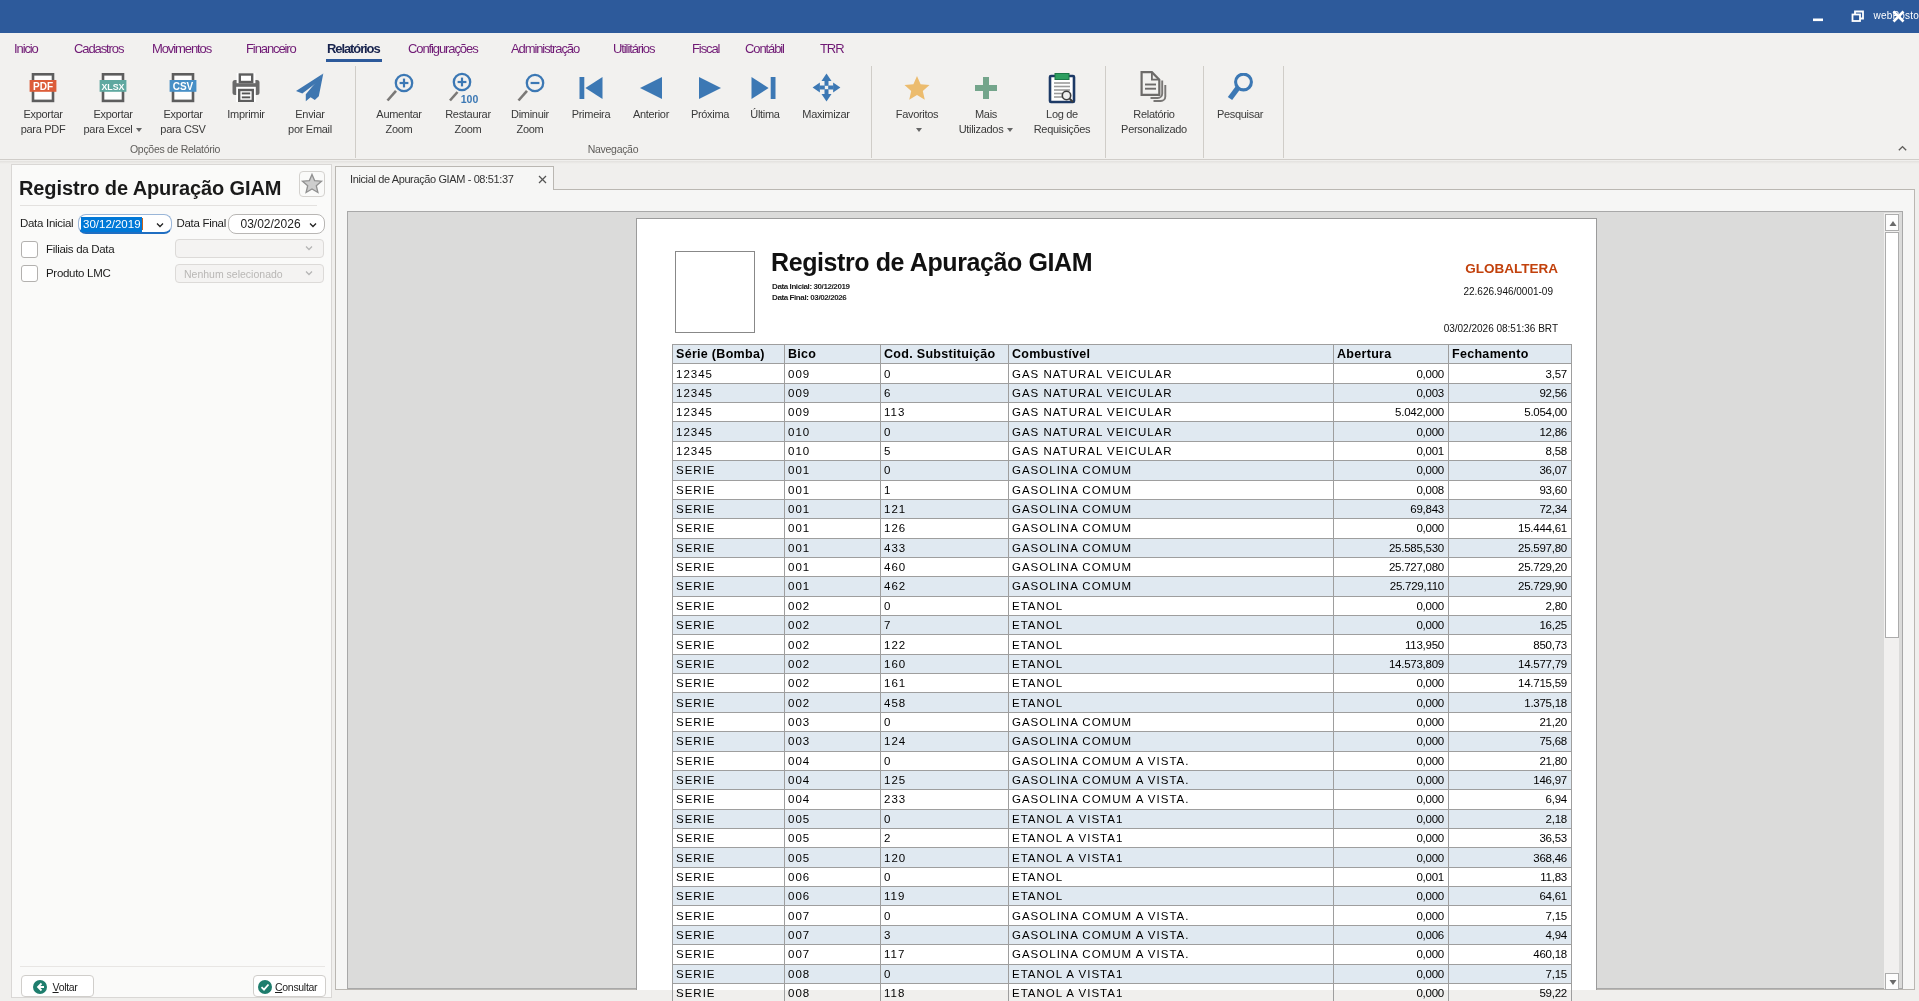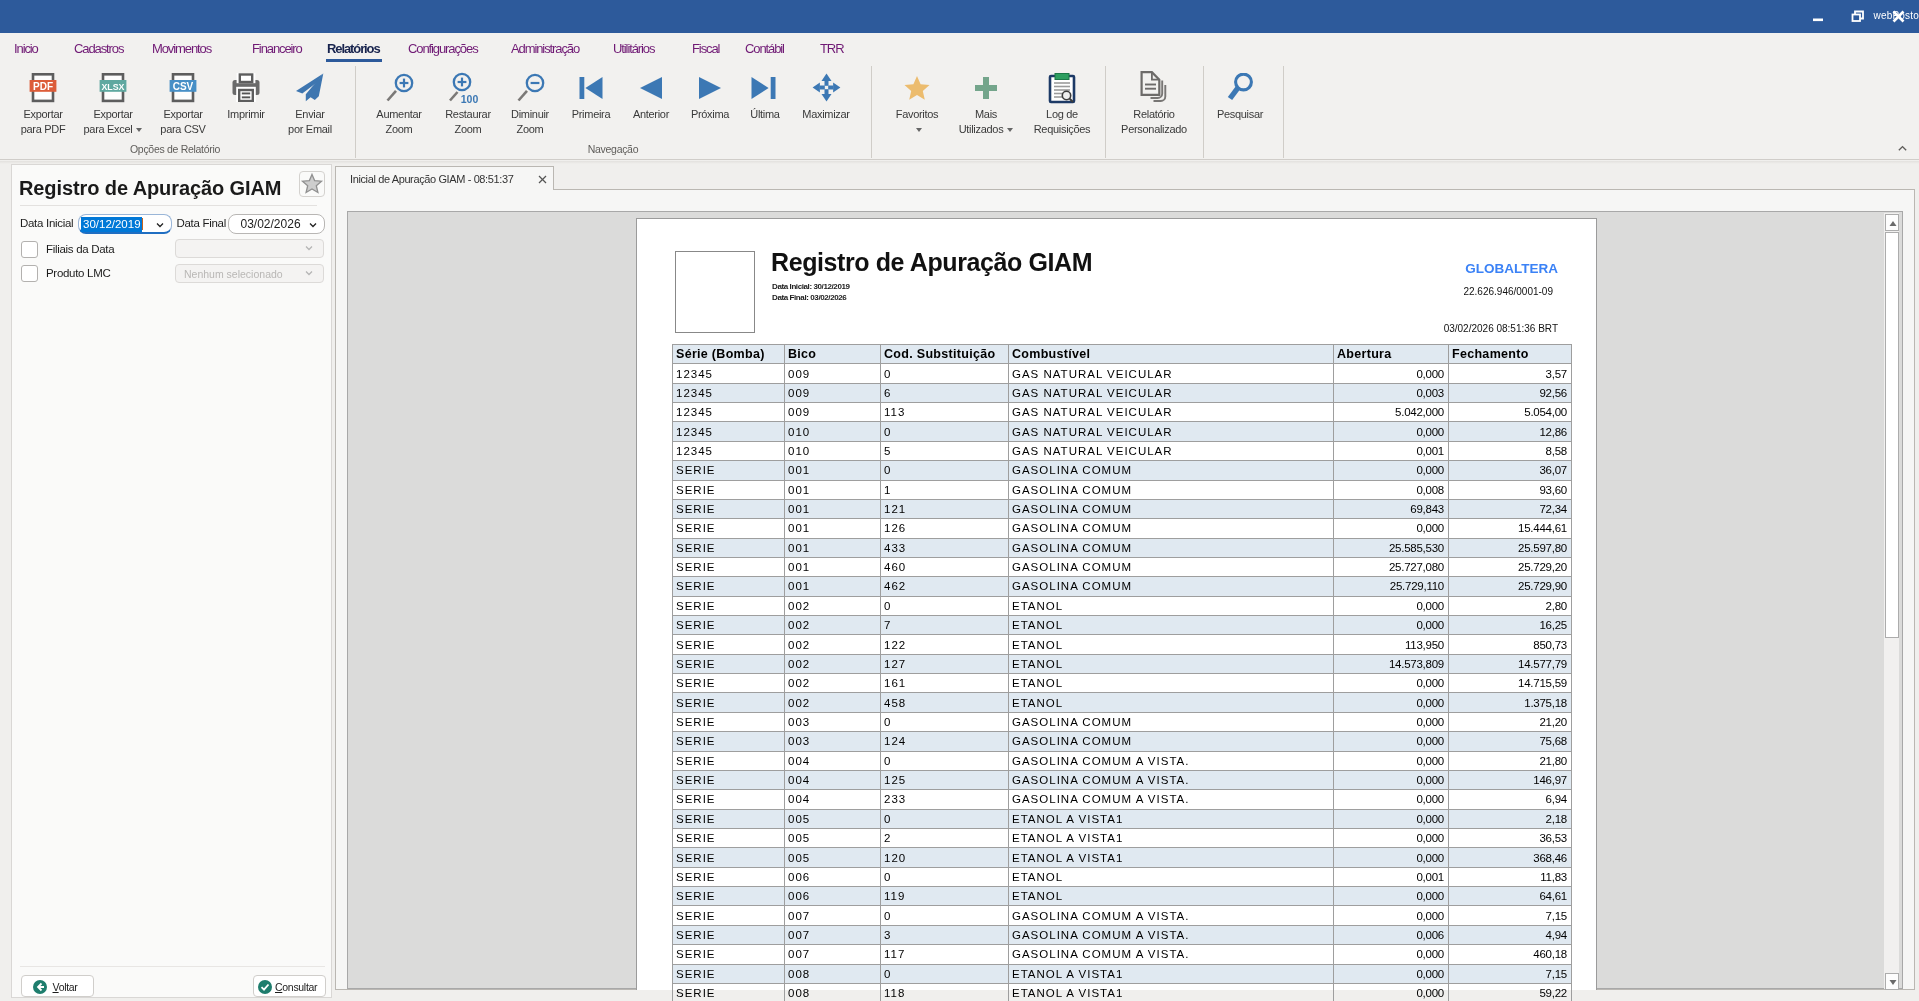--- a/index.html
+++ b/index.html
@@ -49,21 +49,21 @@
 #viewer { position:absolute; left:347px; top:211px; width:1556px; height:778px; background:#dbdbda; border:1px solid #a8a8a8; }
 #page { position:absolute; left:288px; top:6px; width:961px; height:772px; background:#fff; border:1px solid #9b9b9b; border-bottom:none; }
 #vscroll { position:absolute; right:3px; top:1px; width:15px; height:776px; background:#f1f0ef; }
 .sbtn { position:absolute; left:0.5px; width:14px; height:17px; background:#fdfdfd; border:1px solid #acacac; }
 #sthumb { position:absolute; left:0.5px; top:19px; width:14px; height:406px; background:#fff; border:1px solid #acacac; }
 
 
 #logo { position:absolute; left:38px; top:32px; width:80px; height:82px; border:1px solid #888; }
 #rtitle { position:absolute; left:134px; top:28.5px; font-size:25px; font-weight:bold; letter-spacing:-0.4px; color:#111; }
 .rsmall { position:absolute; left:135px; font-size:8px; font-weight:bold; letter-spacing:-0.4px; color:#1a1a1a; }
-#rright1 { position:absolute; right:38px; top:41.5px; font-size:13.5px; font-weight:bold; color:#3b82f6; }
+#rright1 { position:absolute; right:38px; top:41.5px; font-size:13.5px; font-weight:bold; color:#c2410c; }
 #rright2 { position:absolute; right:43px; top:67px; font-size:10px; color:#111; }
 #rright3 { position:absolute; right:38px; top:103.5px; font-size:10px; color:#111; }
 #rtable { position:absolute; left:35px; top:125px; border-collapse:collapse; table-layout:fixed; width:899px; font-size:11.5px; letter-spacing:1.0px; color:#000; }
 #rtable td, #rtable th { border:1px solid #9e9e9e; padding:0 3px; height:19.36px; overflow:hidden; white-space:nowrap; font-weight:normal; text-align:left; }
 #rtable th { background:#e0e9f1; font-weight:bold; font-size:12.5px; letter-spacing:0.3px; }
 #rtable tr.alt td { background:#e0e9f1; }
 #rtable td.num { text-align:right; padding-right:4px; letter-spacing:-0.25px; }
 </style></head>
 <body>
 <div id="titlebar">
@@ -81,21 +81,21 @@
       <g stroke="#fff" stroke-width="2.6">
         <line x1="17.5" y1="11.5" x2="27.5" y2="21.5"></line>
         <line x1="27.5" y1="11.5" x2="17.5" y2="21.5"></line>
       </g>
     </svg>
 </div>
 <div id="menubar">
 <div class="mitem" style="left:14px">Inicio</div>
 <div class="mitem" style="left:74px">Cadastros</div>
 <div class="mitem" style="left:152px">Movimentos</div>
-<div class="mitem" style="left:252px">Financeiro</div>
+<div class="mitem" style="left:246px">Financeiro</div>
 <div class="mitem active" style="left:327px">Relatórios</div>
 <div class="mitem" style="left:408px">Configurações</div>
 <div class="mitem" style="left:511px">Administração</div>
 <div class="mitem" style="left:613px">Utilitários</div>
 <div class="mitem" style="left:692px">Fiscal</div>
 <div class="mitem" style="left:745px">Contábil</div>
 <div class="mitem" style="left:820px">TRR</div>
 </div>
 <div id="menuline"></div>
 <div id="ribbonshadow"></div>
@@ -518,21 +518,21 @@
             <td>SERIE</td>
             <td>002</td>
             <td>122</td>
             <td>ETANOL</td>
             <td class="num">113,950</td>
             <td class="num">850,73</td>
           </tr>
 <tr class="alt">
             <td>SERIE</td>
             <td>002</td>
-            <td>127</td>
+            <td>160</td>
             <td>ETANOL</td>
             <td class="num">14.573,809</td>
             <td class="num">14.577,79</td>
           </tr>
 <tr>
             <td>SERIE</td>
             <td>002</td>
             <td>161</td>
             <td>ETANOL</td>
             <td class="num">0,000</td>

